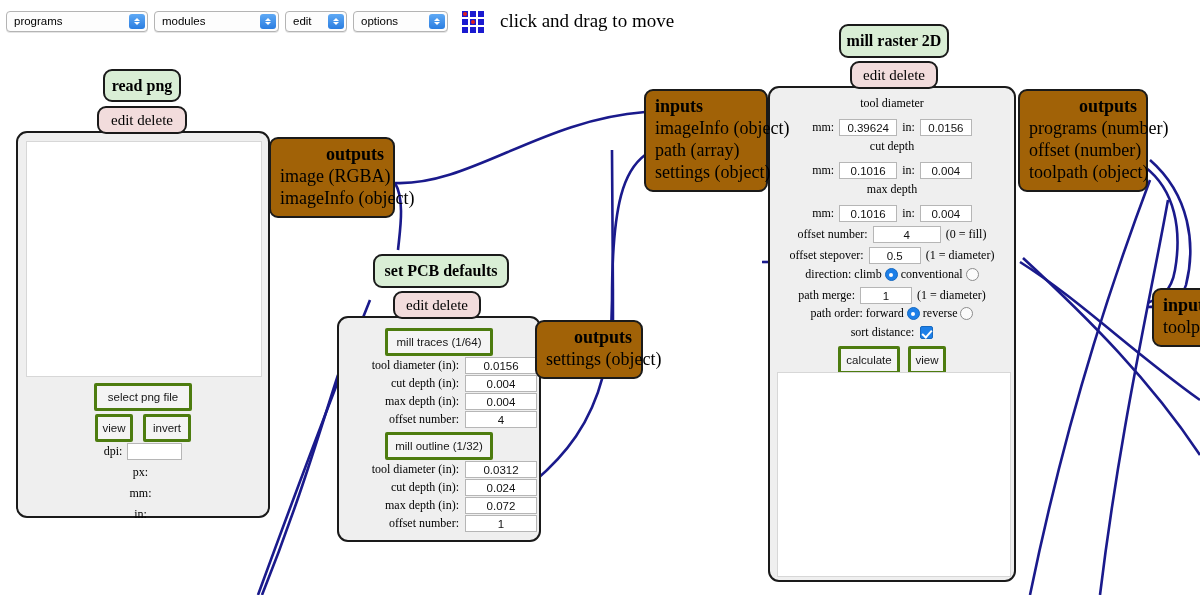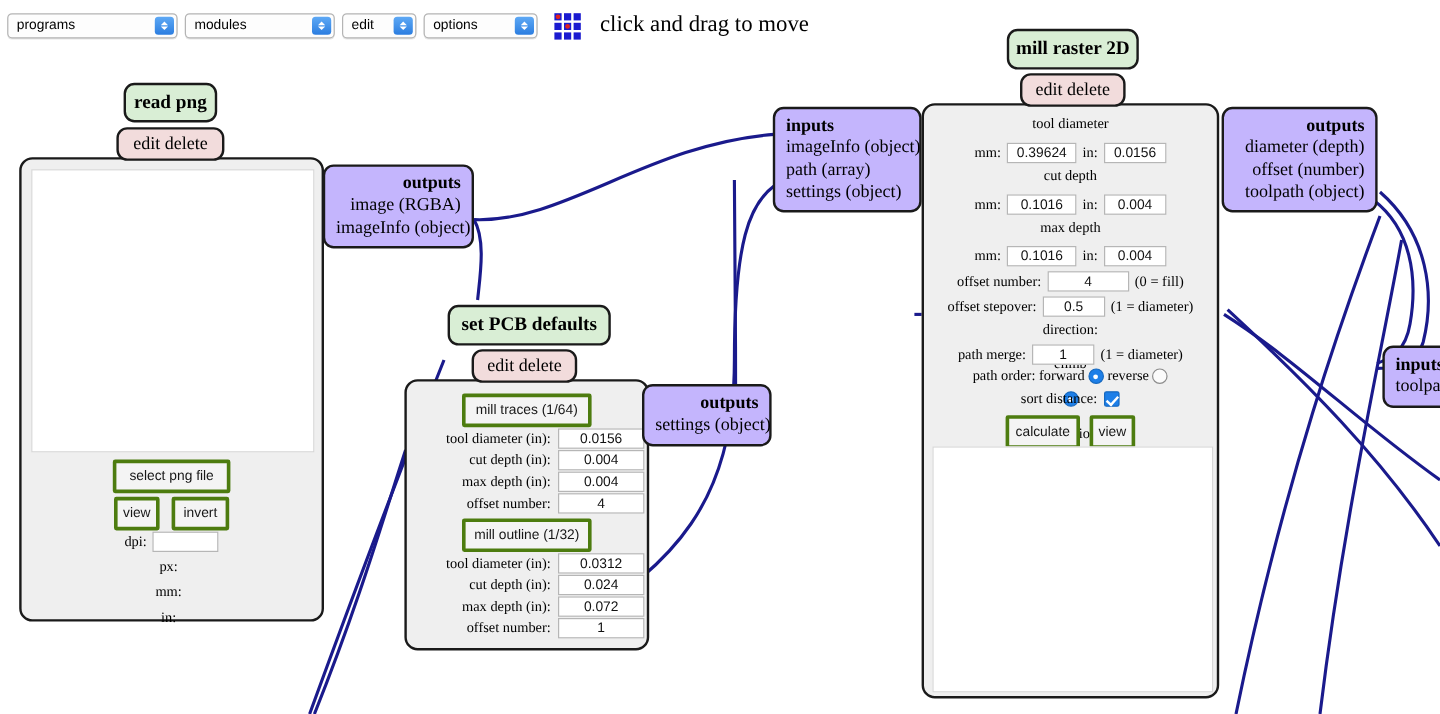--- a/index.html
+++ b/index.html
@@ -85,21 +85,21 @@
     background: #d9eed5; font-weight: bold; font-size: 16px;
     padding: 5px 13px; z-index: 22;
   }
   .edit-pill {
     background: #f2dcdc; font-size: 15px; padding: 4px 12px; z-index: 21;
   }
   .body-pill {
     background: #efefef; z-index: 20; border-radius: 11px;
   }
   .port-pill {
-    background: #c4b5fd; font-size: 15px; padding: 5px 9px 6px 9px;
+    background: #a16207; font-size: 18px; padding: 5px 9px 6px 9px;
     z-index: 25; display: block; text-align: right; line-height: 1.22;
   }
   .port-pill .hdr { font-weight: bold; display: block; }
   .port-pill .row { display: block; white-space: nowrap; }
   .port-pill.left-align { text-align: left; }
 
   
   .btn {
     background: #f4f4f4; border: 3px solid #4d7c0f; border-radius: 2px;
     font-family: "Liberation Sans", sans-serif; font-size: 11.5px;
@@ -348,21 +348,21 @@
         <span class="txt" style="width:68px;">4</span>
         <span class="lab">(0 = fill)</span>
       </div>
 
       <div class="row-line" style="position:absolute; left:0; top:159px; width:100%;">
         <span class="lab">offset stepover:</span>
         <span class="txt" style="width:52px;">0.5</span>
         <span class="lab">(1 = diameter)</span>
       </div>
 
-      <div class="row-line" style="position:absolute; left:0; top:180px; width:100%; gap:16px;flex-direction:column;">
+      <div class="row-line" style="position:absolute; left:0; top:180px; width:100%; gap:3px;">
         <span class="lab">direction:</span>
         <span class="lab">climb</span>
         <span class="radio on"></span>
         <span class="lab">conventional</span>
         <span class="radio"></span>
       </div>
 
       <div class="row-line" style="position:absolute; left:0; top:199px; width:100%;">
         <span class="lab">path merge:</span>
         <span class="txt" style="width:52px;">1</span>
@@ -392,21 +392,21 @@
 
     <div class="pill port-pill left-align" style="left:644px; top:89px; width:124px;">
       <span class="hdr">inputs</span>
       <span class="row">imageInfo (object)</span>
       <span class="row">path (array)</span>
       <span class="row">settings (object)</span>
     </div>
 
     <div class="pill port-pill" style="left:1018px; top:89px; width:130px;">
       <span class="hdr">outputs</span>
-      <span class="row">diameter (depth)</span>
+      <span class="row">programs (number)</span>
       <span class="row">offset (number)</span>
       <span class="row">toolpath (object)</span>
     </div>
   </div>
 
   <div class="node">
     <div class="pill port-pill left-align" style="left:1152px; top:288px; width:80px;">
       <span class="hdr">inputs</span>
       <span class="row">toolpath</span>
     </div>

